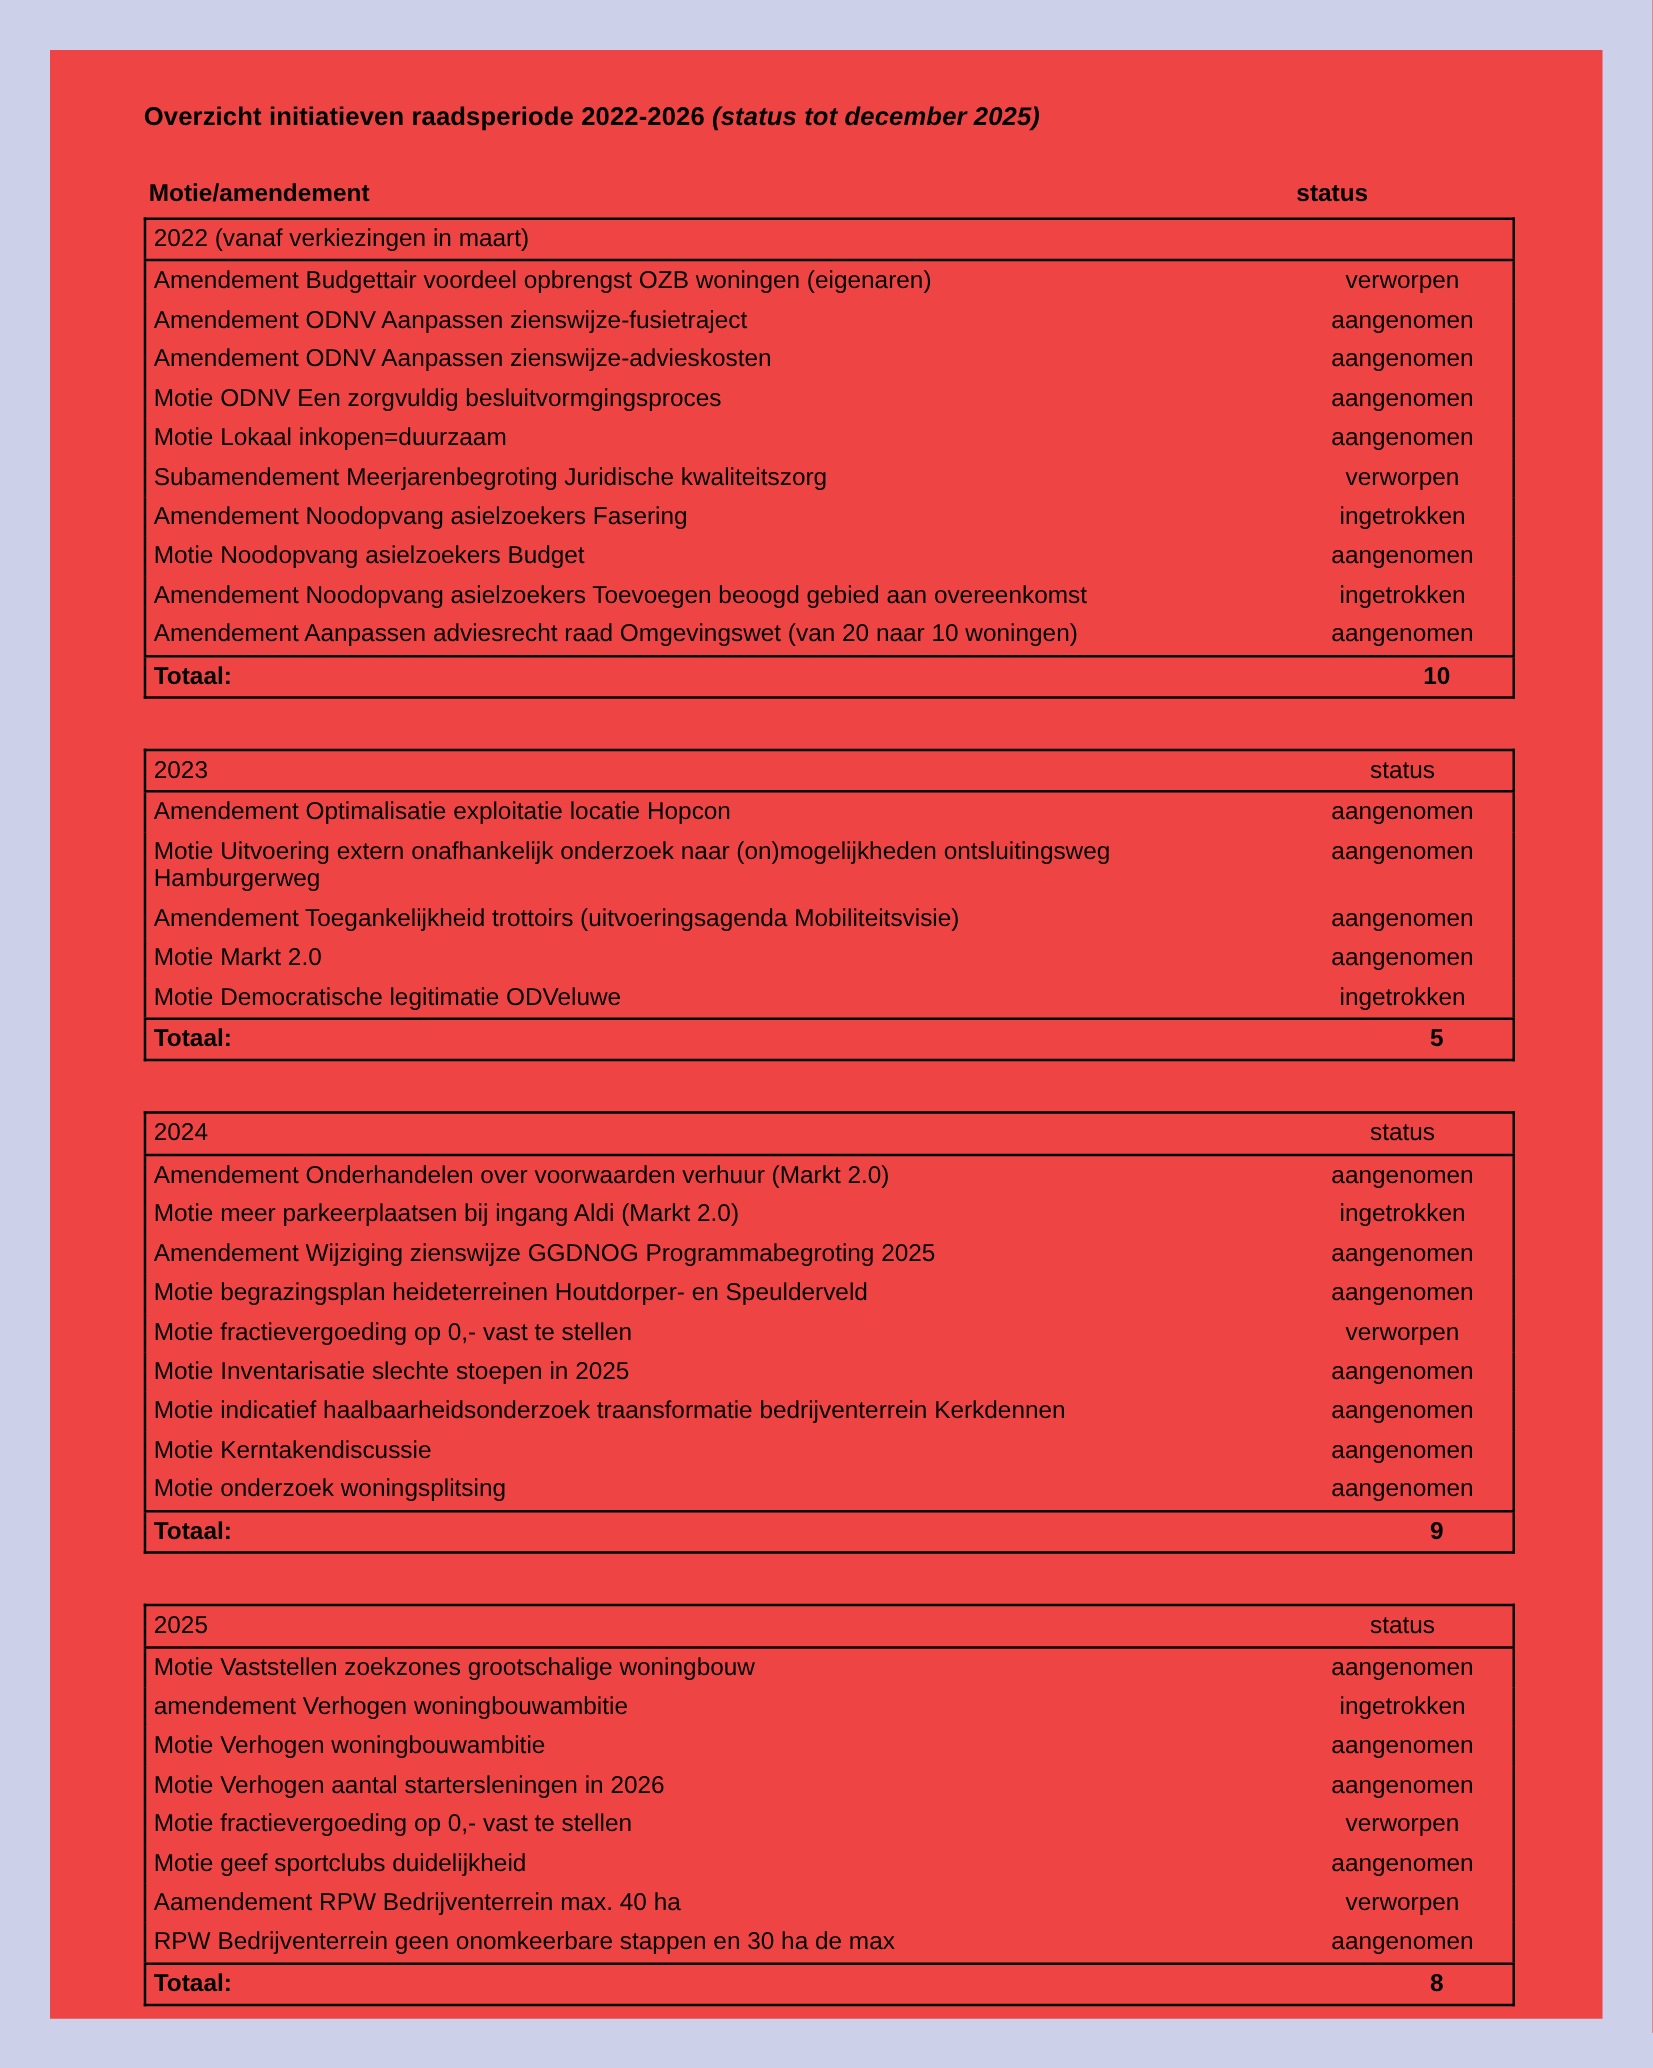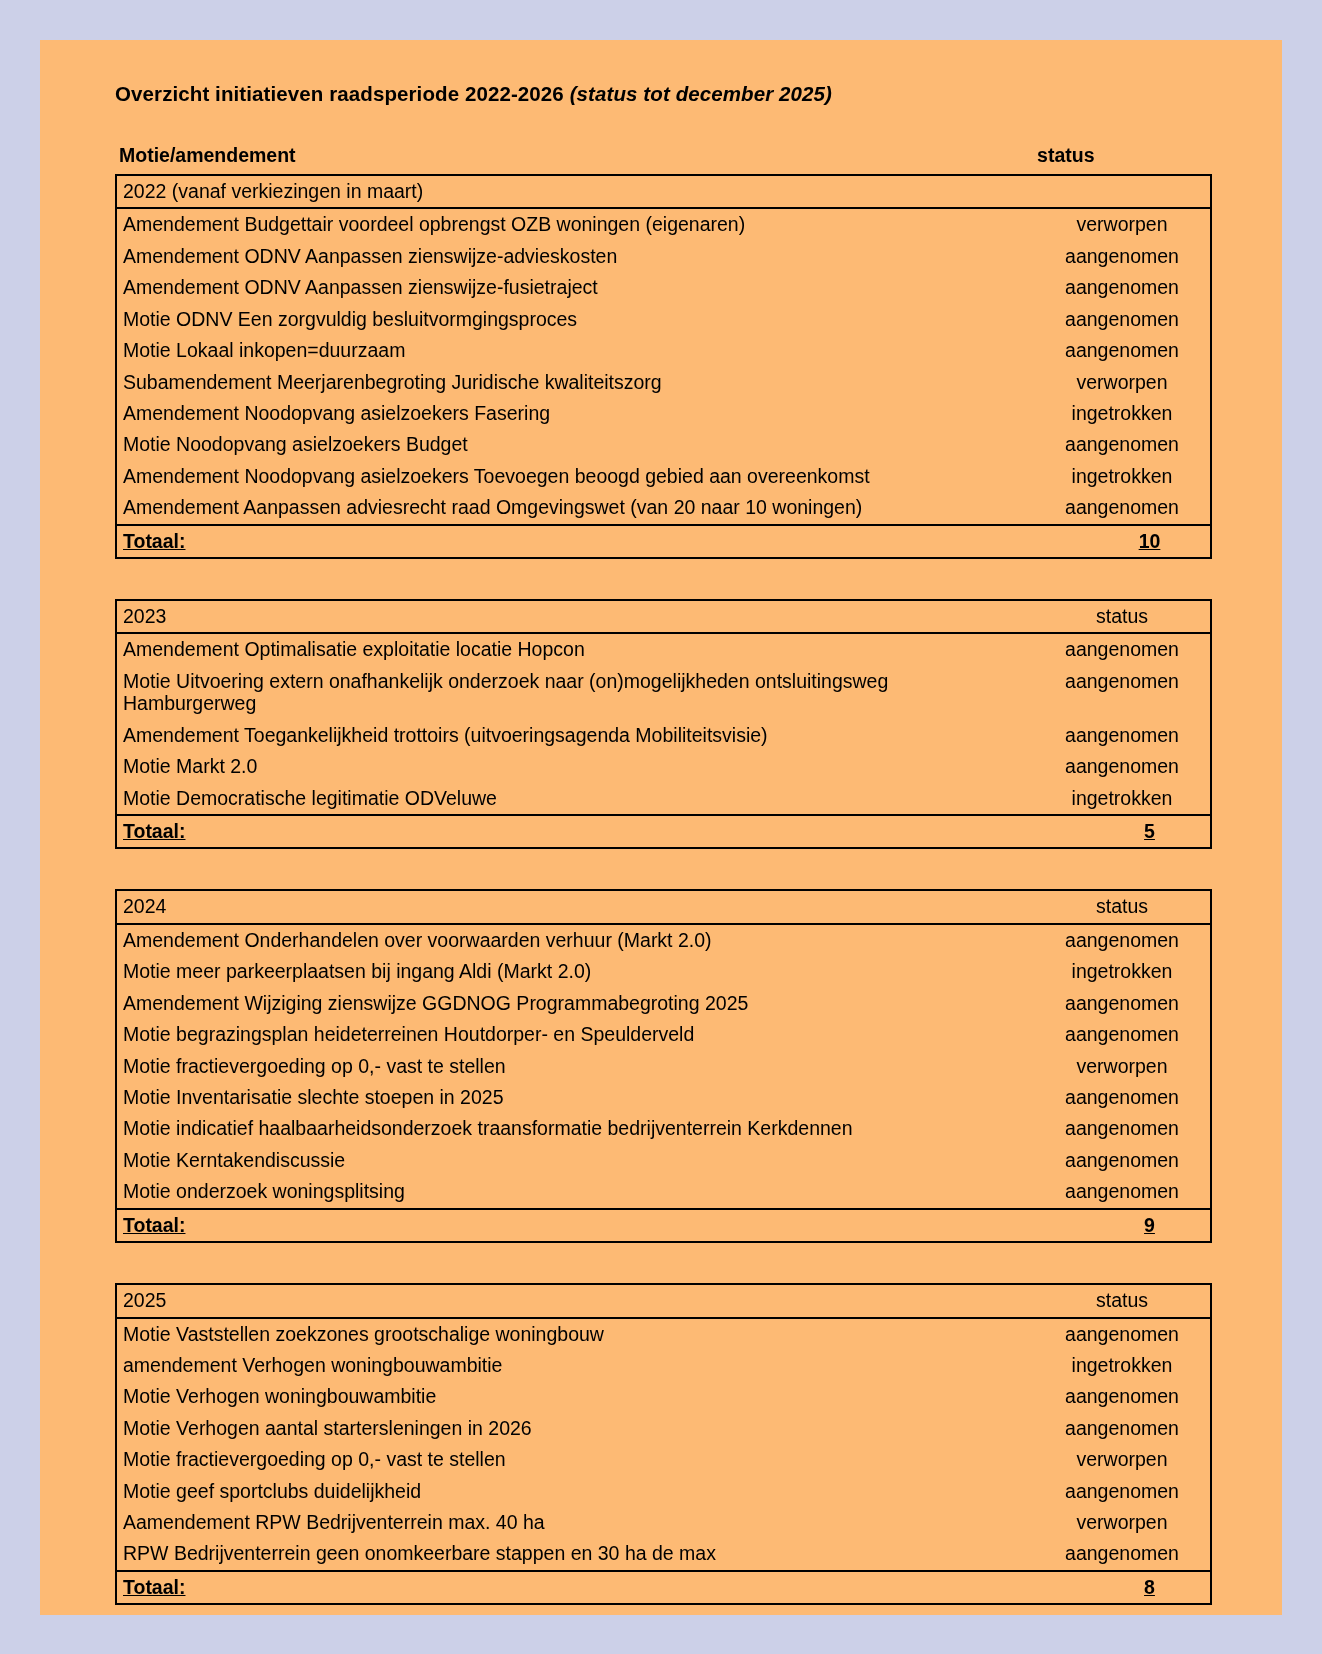--- a/index.html
+++ b/index.html
@@ -12,21 +12,21 @@
     background: #ccd0e8;
     font-family: "Liberation Sans", sans-serif;
     overflow: hidden;
   }
   .page {
     position: absolute;
     left: 40px;
     top: 40px;
     width: 1242px;
     height: 1575px;
-    background: #fdba74;
+    background: #ef4444;
     box-sizing: border-box;
   }
   .content {
     position: absolute;
     left: 75px;
     top: 42px;
     width: 1095px;
   }
   .doc-title {
     font-size: 20.5px;
@@ -68,21 +68,20 @@
   }
   col.c-label { width: 908px; }
   col.c-status { width: 187px; }
 
   tr.head td {
     border-bottom: 2px solid #000;
   }
   tr.total td {
     border-top: 2px solid #000;
     font-weight: bold;
-    text-decoration: underline;
   }
   tr.total td.status {
     font-weight: bold;
     padding-left: 65px;
   }
 </style>
 </head>
 <body>
 
 <div class="page">
@@ -107,25 +106,25 @@
           <tbody>
             <tr class="head">
               <td>2022 (vanaf verkiezingen in maart)</td>
               <td class="status"></td>
             </tr>
             <tr>
               <td>Amendement Budgettair voordeel opbrengst OZB woningen (eigenaren)</td>
               <td class="status">verworpen</td>
             </tr>
             <tr>
+              <td>Amendement ODNV Aanpassen zienswijze-fusietraject</td>
+              <td class="status">aangenomen</td>
+            </tr>
+            <tr>
               <td>Amendement ODNV Aanpassen zienswijze-advieskosten</td>
-              <td class="status">aangenomen</td>
-            </tr>
-            <tr>
-              <td>Amendement ODNV Aanpassen zienswijze-fusietraject</td>
               <td class="status">aangenomen</td>
             </tr>
             <tr>
               <td>Motie ODNV Een zorgvuldig besluitvormgingsproces</td>
               <td class="status">aangenomen</td>
             </tr>
             <tr>
               <td>Motie Lokaal inkopen=duurzaam</td>
               <td class="status">aangenomen</td>
             </tr>

